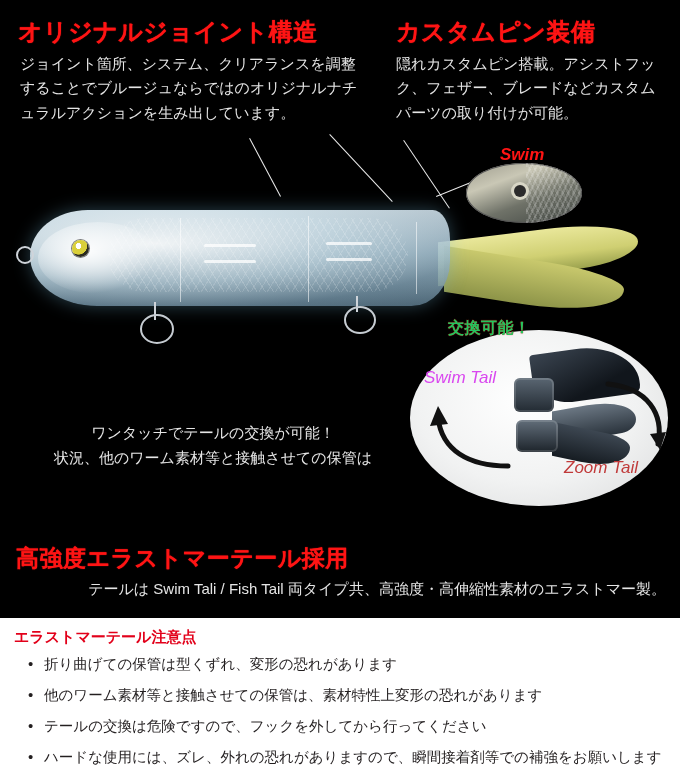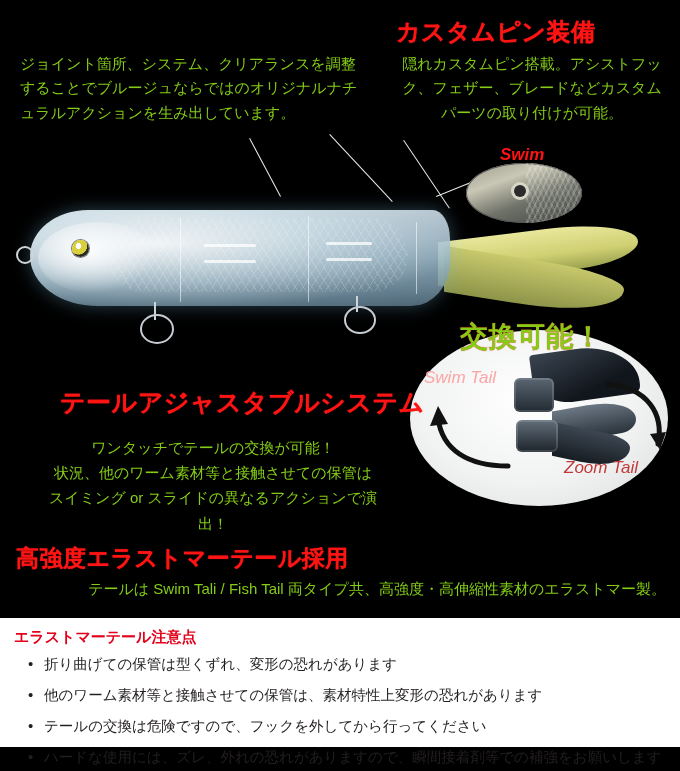--- a/index.html
+++ b/index.html
@@ -24,21 +24,21 @@
   }
 
   
   .hd-red {
     color: #ff1414;
     font-weight: bold;
     letter-spacing: 0.5px;
     text-shadow: 0 0 1px #ff1414;
   }
   .body-white {
-    color: #84cc16;
+    color: #e5e5e5;
     line-height: 1.5;
   }
 
   
   #sec-joint-title {
     position: absolute;
     left: 18px;
     top: 16px;
     font-size: 24px;
   }
@@ -59,21 +59,20 @@
     font-size: 24px;
     text-align: center;
   }
   #sec-pin-body {
     position: absolute;
     left: 396px;
     top: 52px;
     width: 272px;
     font-size: 15px;
     line-height: 1.62;
-    text-align: center;
   }
 
   
   #zoom-label {
     position: absolute;
     left: 500px;
     top: 145px;
     color: #ff1414;
     font-style: italic;
     font-weight: bold;
@@ -240,32 +239,32 @@
     position: absolute;
     left: 14px;
     top: 18px;
     width: 258px;
     height: 176px;
     border-radius: 50%;
     background: radial-gradient(ellipse at 45% 40%, #ffffff 0%, #f1f2f2 55%, #d9dadb 100%);
   }
   #swap-title {
     position: absolute;
-    left: 64px;
+    left: 52px;
     top: 6px;
-    color: #84cc16;
+    color: #22c55e;
     font-weight: bold;
-    font-size: 28px;
+    font-size: 16px;
     z-index: 4;
   }
   #swim-tail-label {
     position: absolute;
     left: 28px;
     top: 56px;
-    color: #fca5a5;
+    color: #d946ef;
     font-size: 17px;
     font-style: italic;
     z-index: 4;
   }
   #fish-tail-label {
     position: absolute;
     left: 168px;
     top: 146px;
     color: #c03a3a;
     font-size: 17px;
@@ -351,21 +350,20 @@
     font-size: 25px;
   }
   #sec-tail-body {
     position: absolute;
     left: 48px;
     top: 420px;
     width: 330px;
     font-size: 15px;
     line-height: 1.68;
     text-align: center;
-    margin-top: 15px;
   }
 
   
   #sec-elasto-title {
     position: absolute;
     left: 16px;
     top: 543px;
     font-size: 23px;
     text-align: right;
   }
@@ -377,21 +375,21 @@
     font-size: 15px;
     text-align: right;
   }
 
   
   #notes {
     position: absolute;
     left: 0;
     top: 618px;
     width: 680px;
-    height: 129px;
+    height: 153px;
     background: #ffffff;
     color: #231f20;
   }
   #notes-title {
     position: absolute;
     left: 14px;
     top: 10px;
     color: #e2001a;
     font-weight: bold;
     font-size: 15px;
@@ -419,20 +417,21 @@
     top: -1px;
     font-size: 15px;
     color: #231f20;
   }
 </style>
 </head>
 <body>
 
 <div id="page">
 
+  <div class="hd-red" id="sec-joint-title">オリジナルジョイント構造</div>
   <div class="body-white" id="sec-joint-body">ジョイント箇所、システム、クリアランスを調整することでブルージュならではのオリジナルナチュラルアクションを生み出しています。</div>
 
   <div class="hd-red" id="sec-pin-title">カスタムピン装備</div>
   <div class="body-white" id="sec-pin-body">隠れカスタムピン搭載。アシストフック、フェザー、ブレードなどカスタムパーツの取り付けが可能。</div>
 
   <div class="leader" style="left:250px; top:138px; width:66px; transform:rotate(62deg);"></div>
   <div class="leader" style="left:330px; top:134px; width:92px; transform:rotate(47deg);"></div>
   <div class="leader" style="left:404px; top:140px; width:82px; transform:rotate(56deg);"></div>
   <div class="leader" style="left:436px; top:196px; width:46px; transform:rotate(-22deg);"></div>
 
@@ -488,25 +487,23 @@
     <svg class="swap-arrow" style="left:206px; top:66px;" width="70" height="80" viewBox="0 0 70 80">
       <path d="M6,6 C46,10 62,36 56,66" stroke="#111" stroke-width="5" fill="none" stroke-linecap="round"></path>
       <path d="M48,56 L58,72 L64,54 Z" fill="#111"></path>
     </svg>
     <svg class="swap-arrow" style="left:28px; top:84px;" width="90" height="80" viewBox="0 0 90 80">
       <path d="M84,70 C44,70 18,54 14,22" stroke="#111" stroke-width="5" fill="none" stroke-linecap="round"></path>
       <path d="M6,30 L14,10 L24,28 Z" fill="#111"></path>
     </svg>
   </div>
 
-  <div class="hd-red" id="sec-tail-title">テールアジャスタブルシステム</div>
   <div class="body-white" id="sec-tail-body">
     <div>ワンタッチでテールの交換が可能！</div>
     <div>状況、他のワーム素材等と接触させての保管は</div>
-    <div>スイミング or スライドの異なるアクションで演出！</div>
   </div>
 
   <div class="hd-red" id="sec-elasto-title">高強度エラストマーテール採用</div>
   <div class="body-white" id="sec-elasto-body">テールは Swim Tali / Fish Tail 両タイプ共、高強度・高伸縮性素材のエラストマー製。</div>
 
   <div id="notes">
     <div id="notes-title">エラストマーテール注意点</div>
     <ul id="notes-list">
       <li>折り曲げての保管は型くずれ、変形の恐れがあります</li>
       <li>他のワーム素材等と接触させての保管は、素材特性上変形の恐れがあります</li>

